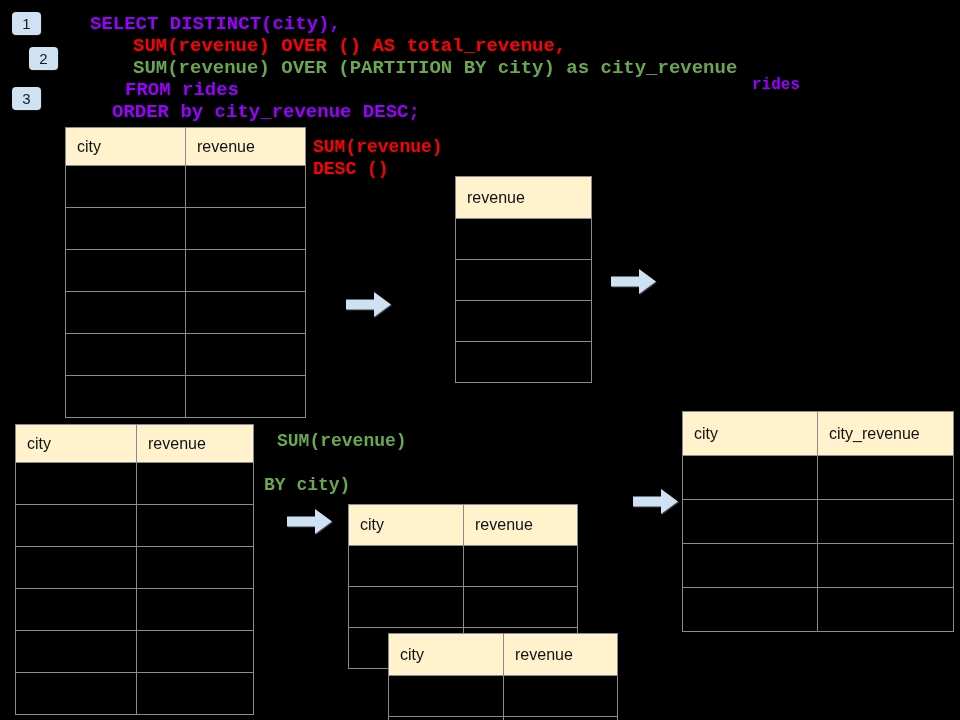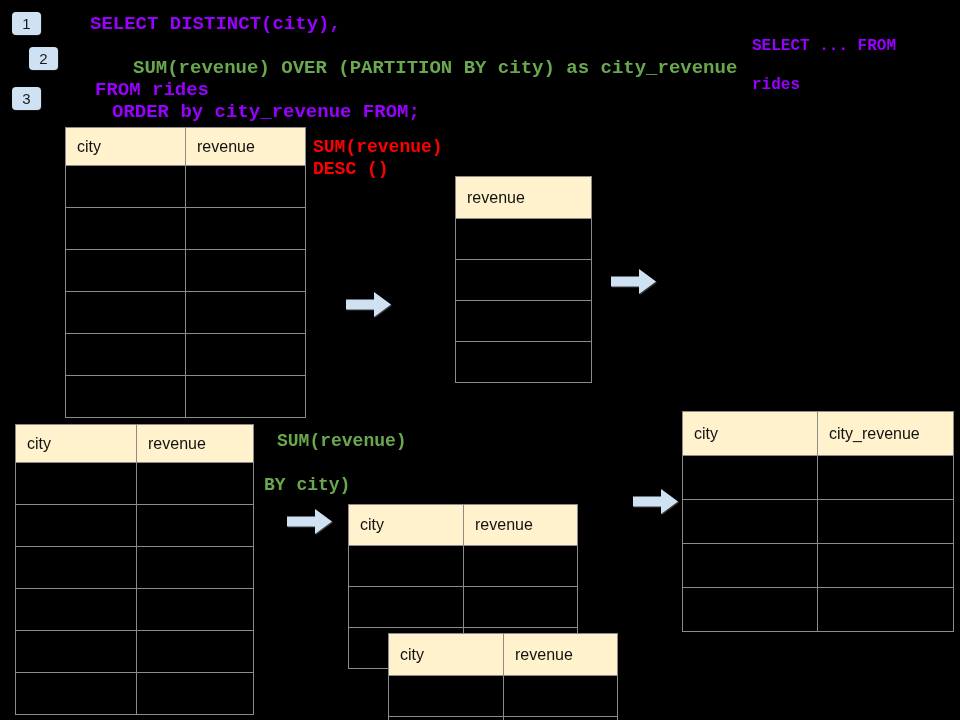--- a/index.html
+++ b/index.html
@@ -64,25 +64,25 @@
 </head>
 <body>
 
 <div id="stage">
 
   <div class="badge" style="left:12px;top:12px">1</div>
   <div class="badge" style="left:29px;top:47px">2</div>
   <div class="badge" style="left:12px;top:87px">3</div>
 
   <div class="code sz-main purple" style="left:90px;top:13px">SELECT DISTINCT(city),</div>
+  <div class="code sz-main red" style="left:133px;top:35px">SUM(revenue) OVER () AS total_revenue,</div>
   <div class="code sz-main green" style="left:133px;top:57px">SUM(revenue) OVER (PARTITION BY city) as city_revenue</div>
-  <div class="code sz-main purple" style="left:95px;top:79px">FROM rides</div>
-  <div class="code sz-main purple" style="left:112px;top:101px">ORDER by city_revenue FROM;</div>
-
-  <div class="code sz-side purple" style="left:752px;top:35px">SELECT ... FROM</div>
+  <div class="code sz-main purple" style="left:125px;top:79px">FROM rides</div>
+  <div class="code sz-main purple" style="left:112px;top:101px">ORDER by city_revenue DESC;</div>
+
   <div class="code sz-side purple" style="left:752px;top:74px">rides</div>
 
   <div class="code sz-note red" style="left:313px;top:136px">SUM(revenue)</div>
   <div class="code sz-note red" style="left:313px;top:158px">DESC ()</div>
 
   <div class="code sz-note green" style="left:277px;top:430px">SUM(revenue)</div>
   <div class="code sz-note green" style="left:264px;top:474px">BY city)</div>
 
   <table class="tbl t-src-top">
       <colgroup>

